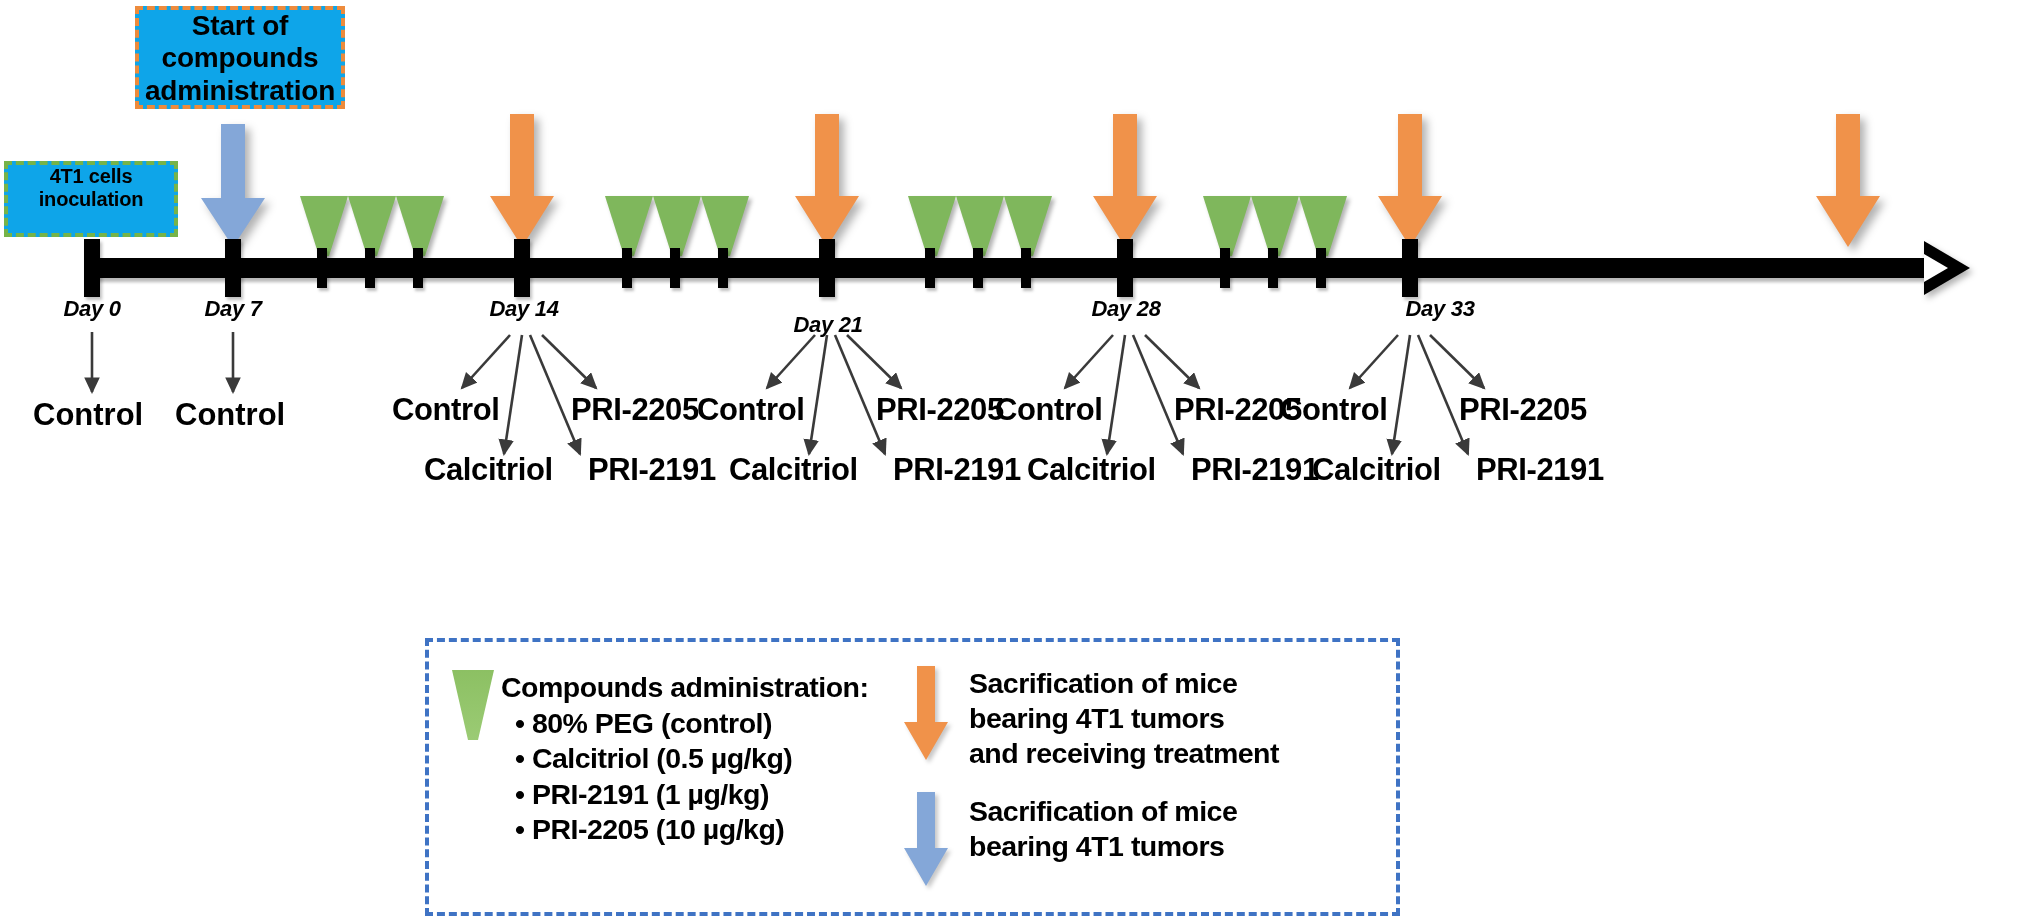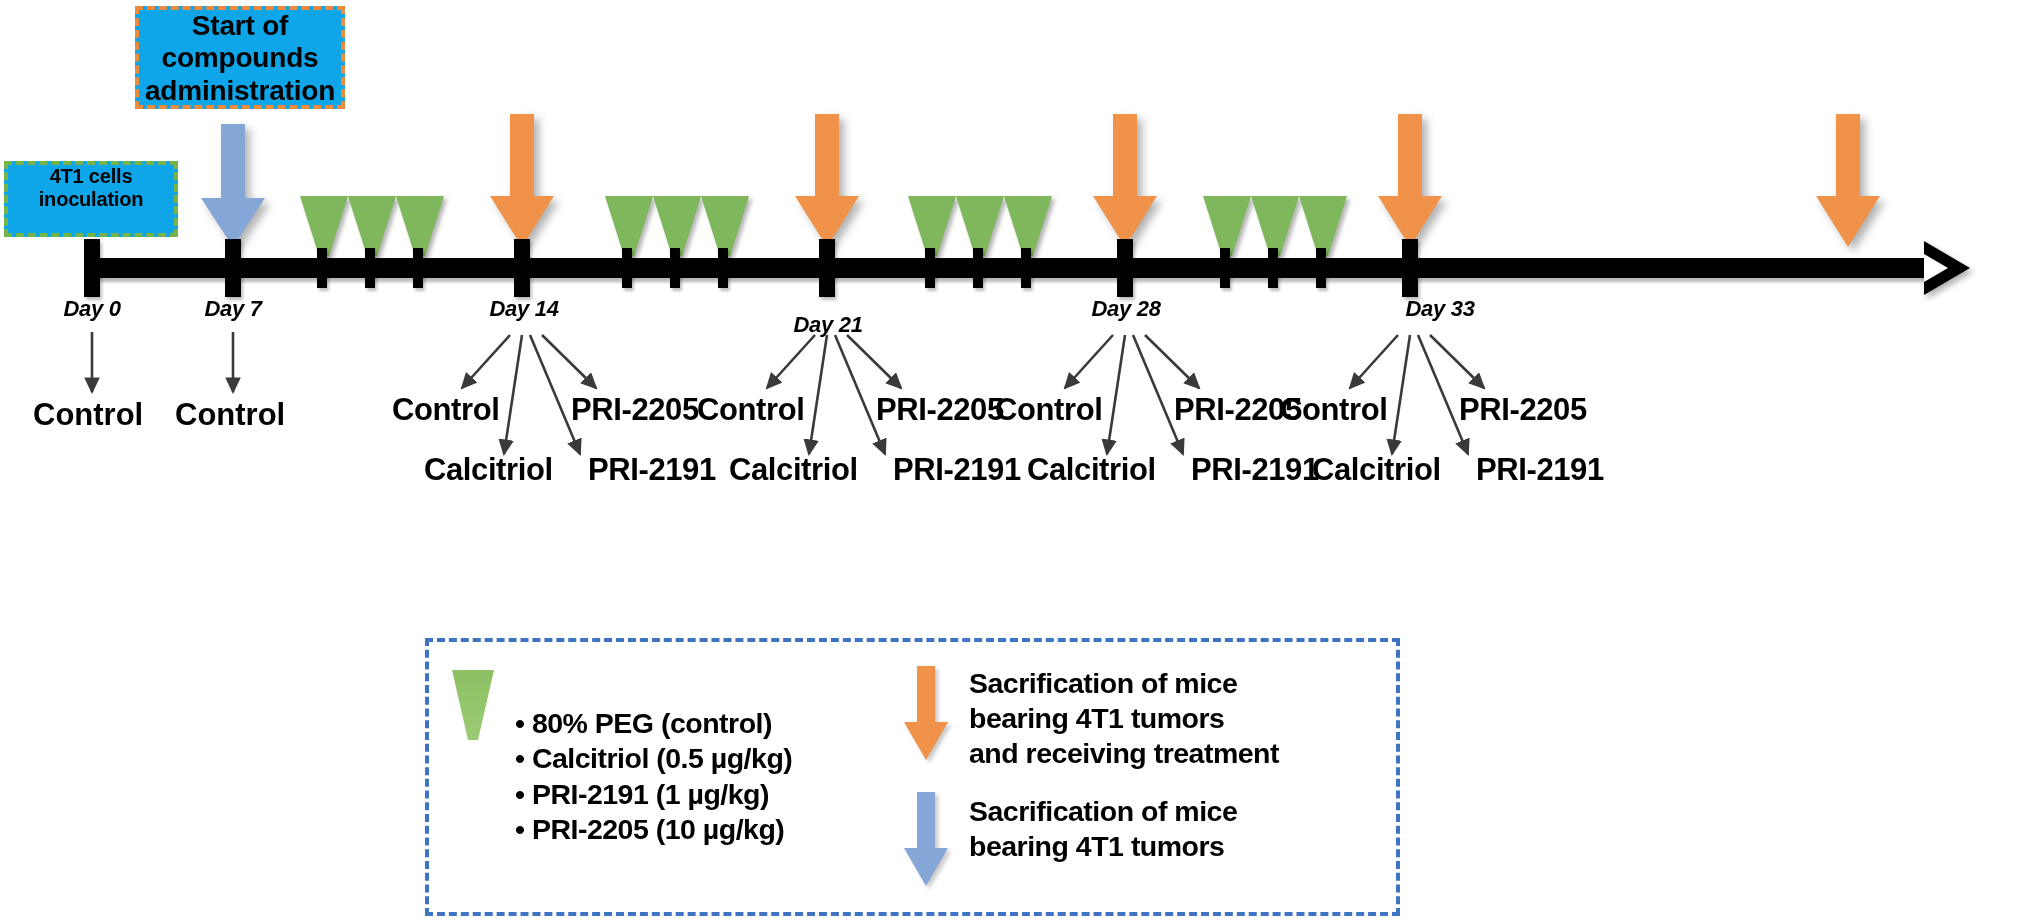--- a/index.html
+++ b/index.html
@@ -295,20 +295,21 @@
     <svg class="abs" style="left:23px; top:28px;" width="42" height="72" viewBox="0 0 42 72">
       <defs>
         <linearGradient id="gtri" x1="0" y1="0" x2="0" y2="1">
           <stop offset="0%" stop-color="#8CC063"></stop>
           <stop offset="100%" stop-color="#9BCB74"></stop>
         </linearGradient>
       </defs>
       <polygon points="0,0 42,0 26,70 16,70" fill="url(#gtri)"></polygon>
     </svg>
 
+    <div class="legend-text" style="left:72px; top:28px;">Compounds administration:</div>
 
     <div class="legend-bullets" style="left:86px; top:64px;">
       <div>• 80% PEG (control)</div>
       <div>• Calcitriol (0.5 µg/kg)</div>
       <div>• PRI-2191 (1 µg/kg)</div>
       <div>• PRI-2205 (10 µg/kg)</div>
     </div>
 
     <svg class="block-arrow" style="left:473px; top:24px; filter:drop-shadow(3px 3px 2px rgba(0,0,0,0.22));" width="48" height="96" viewBox="0 0 48 96">
       <polygon points="15,0 33,0 33,56 46,56 24,94 2,56 15,56" fill="#F0924A"></polygon>

